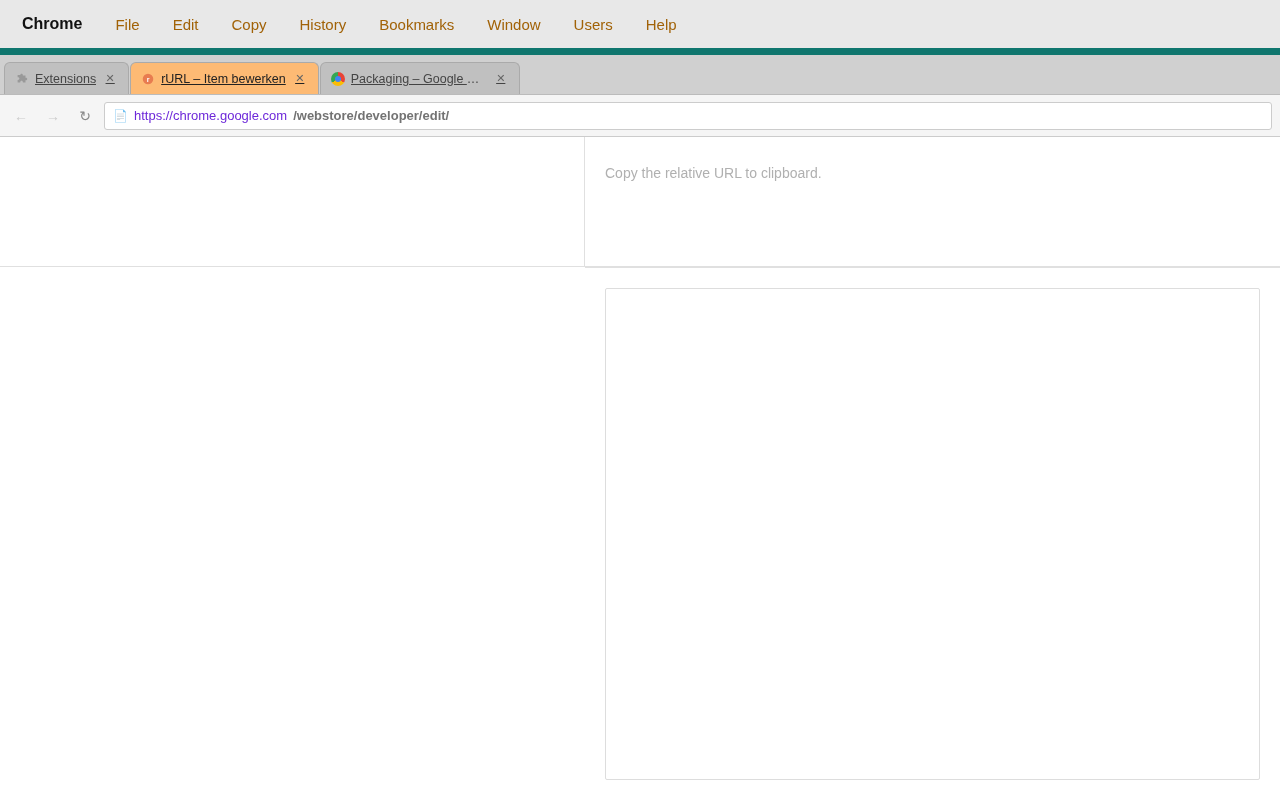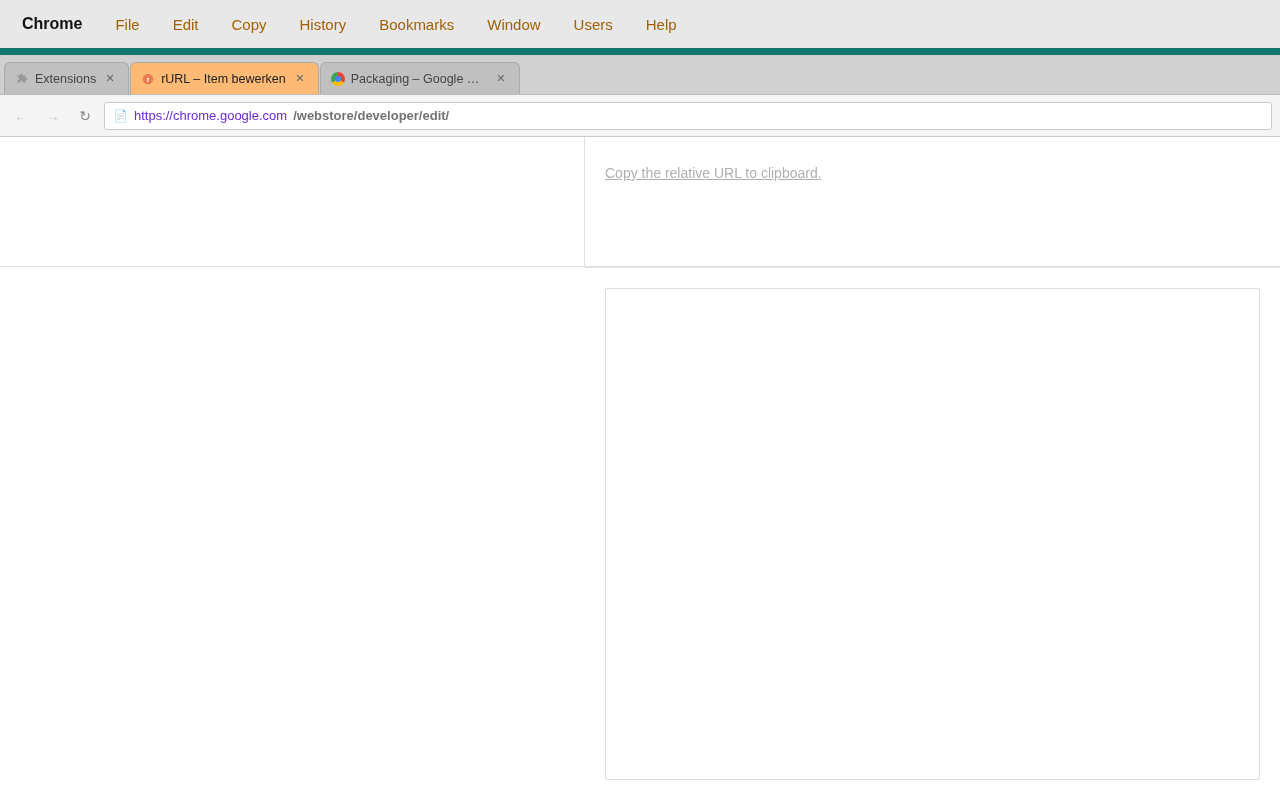--- a/index.html
+++ b/index.html
@@ -62,20 +62,21 @@
       color: #444;
       background: #c0c0c0;
       border: 1px solid #aaa;
       border-bottom: none;
       cursor: pointer;
       max-width: 200px;
       min-width: 120px;
       gap: 6px;
       position: relative;
       margin-right: 1px;
+      text-decoration: underline;
     }
 
     .tab.active {
       background: #fdba74;
       color: #222;
       z-index: 1;
     }
 
     .tab-icon {
       width: 14px;
@@ -191,21 +192,20 @@
       border-bottom: 1px solid #e0e0e0;
       border-right: 1px solid #e0e0e0;
       display: flex;
       align-items: center;
       padding: 0 20px;
     }
 
     .clipboard-text {
       font-size: 14px;
       color: #b0b0b0;
-      text-decoration: underline;
     }
 
     
     .detail-section {
       flex: 1;
       display: flex;
       align-items: flex-start;
       padding-top: 50px;
       justify-content: flex-end;
       padding-right: 20px;

